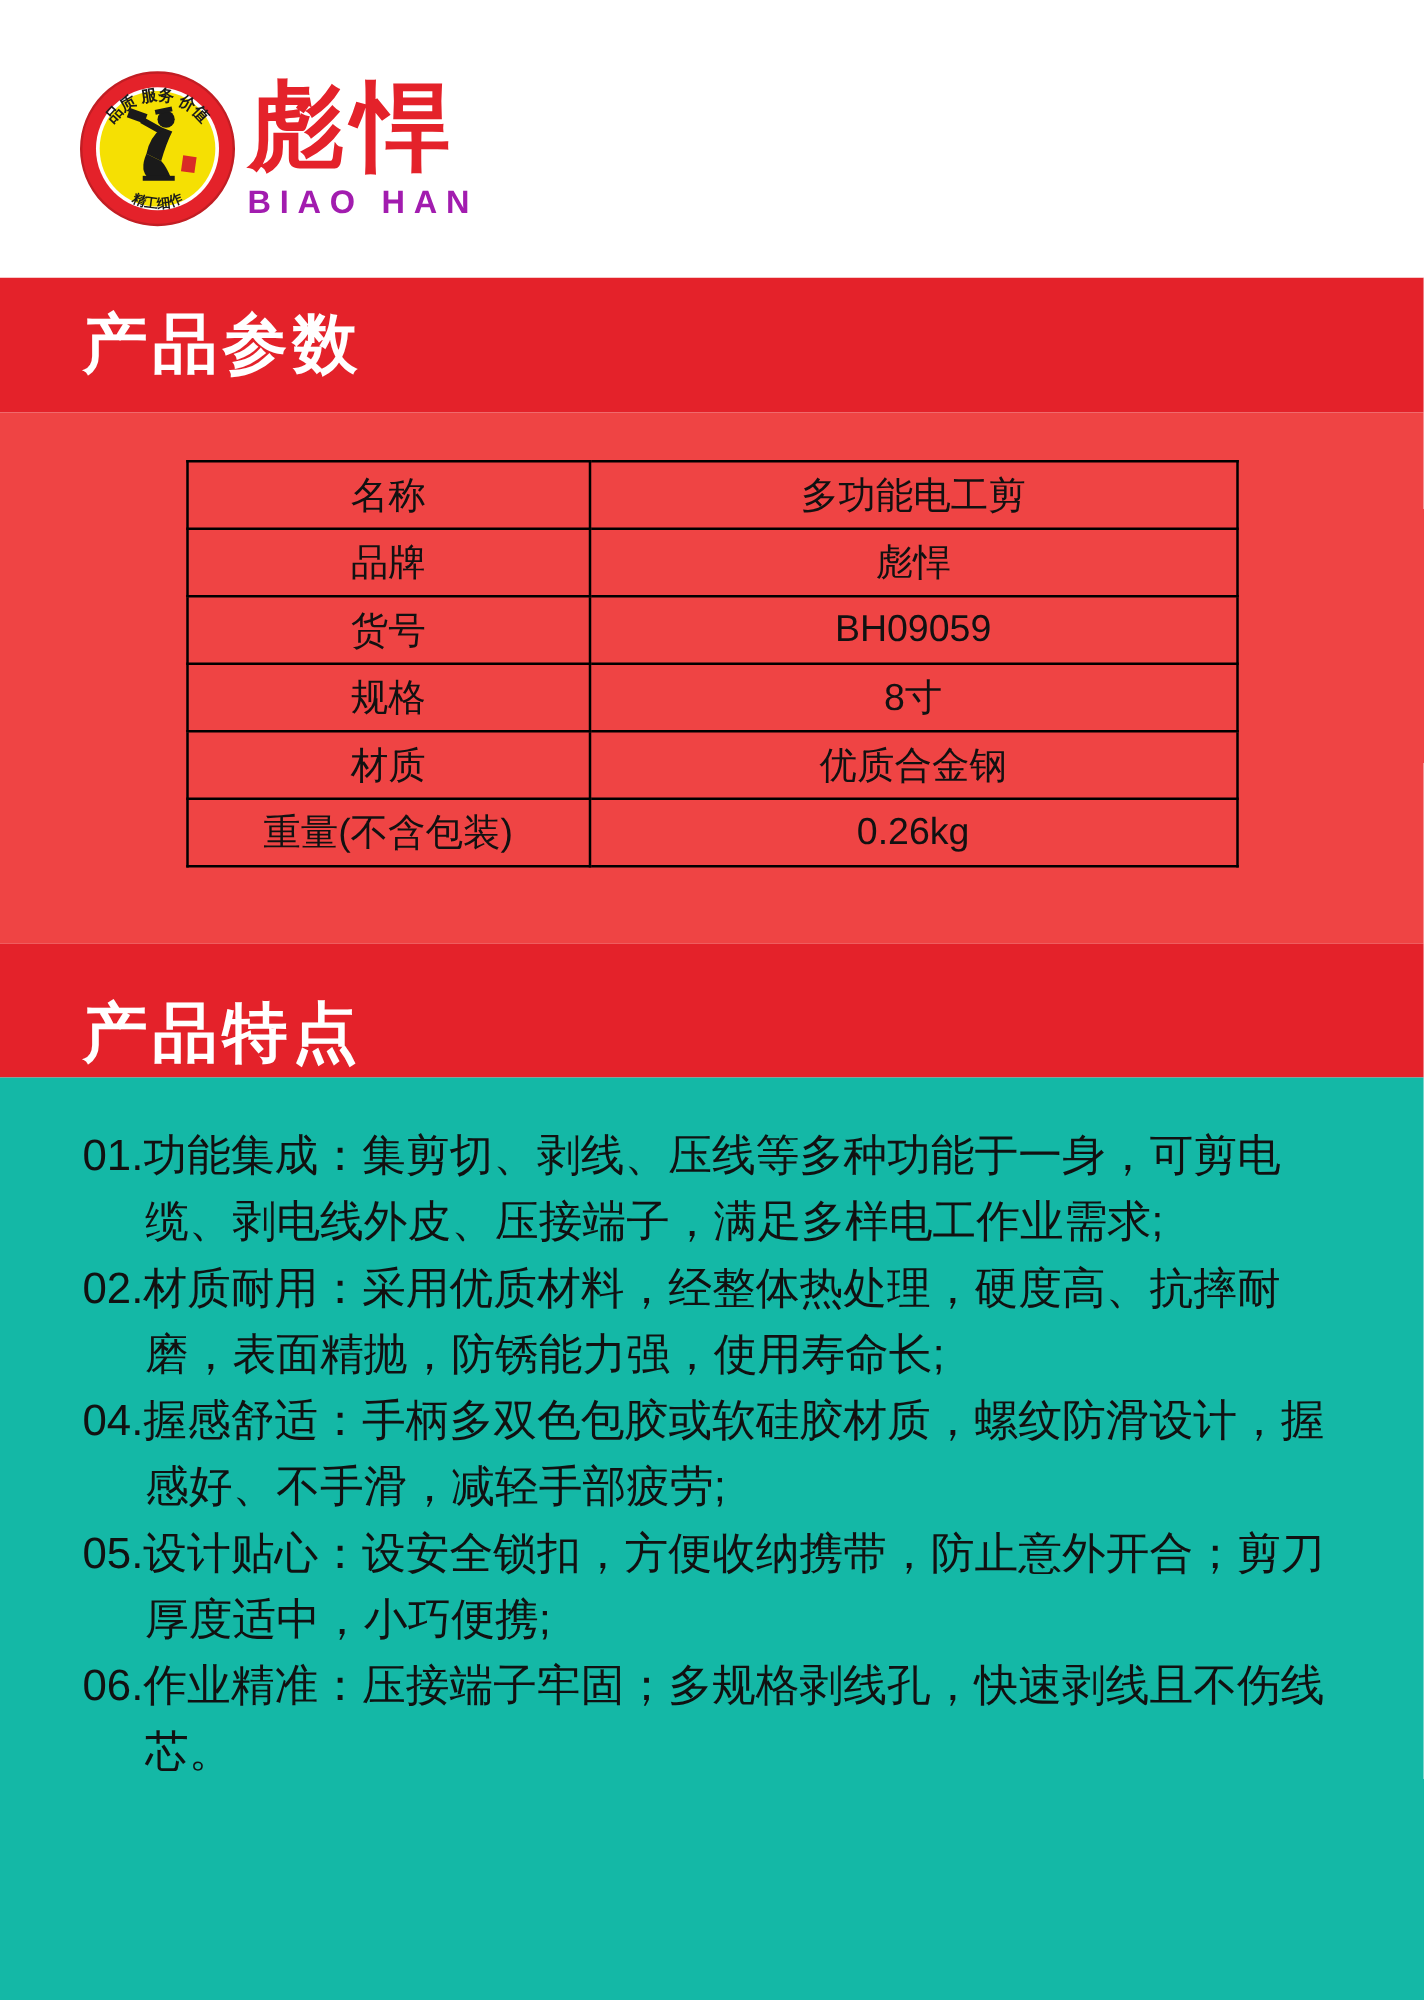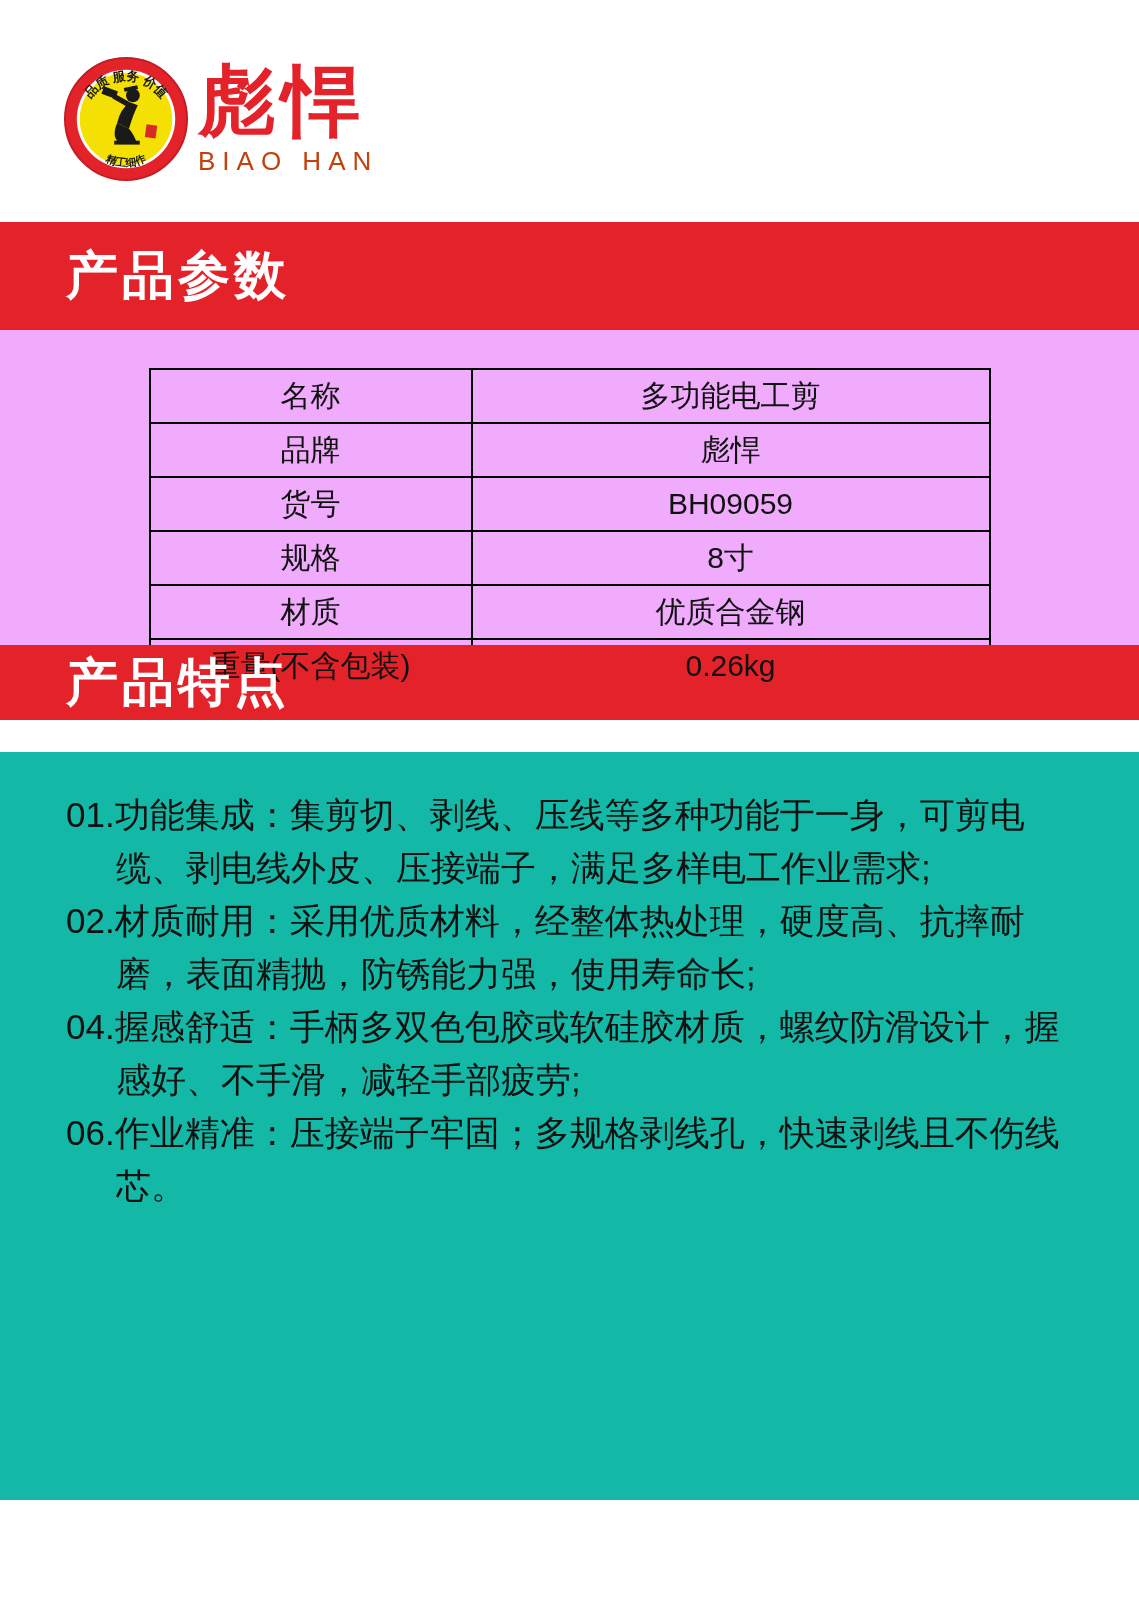--- a/index.html
+++ b/index.html
@@ -15,39 +15,39 @@
 
   
   .header { position: relative; width: 1139px; height: 222px; background: #ffffff; }
   .logo-badge { position: absolute; left: 63px; top: 56px; width: 126px; height: 126px; }
   .brand-block { position: absolute; left: 198px; top: 58px; }
   .brand-cn {
     font-size: 78px; font-weight: bold; color: #E4222A;
     line-height: 86px; letter-spacing: 6px; white-space: nowrap;
   }
   .brand-en {
-    font-size: 26px; font-weight: normal; color: #c2410c;
+    font-size: 26px; font-weight: bold; color: #a21caf;
     letter-spacing: 7px; margin-top: 2px; white-space: nowrap;
   }
   .slogan {
     position: absolute; right: 100px; top: 132px;
     font-size: 38px; font-weight: bold; color: #E4222A; white-space: nowrap;
   }
 
   
   .band {
     width: 1139px; height: 108px; background: #E4222A;
     display: flex; align-items: center; padding-left: 66px;
   }
   .band-title {
     color: #ffffff; font-size: 52px; font-weight: bold; letter-spacing: 4px; white-space: nowrap;
   }
 
   
-  .table-zone { width: 1139px; height: 315px; background: #f0abfc; padding-top: 38px; }
+  .table-zone { width: 1139px; height: 425px; background: #ef4444; padding-top: 38px; }
   table.params {
     width: 840px; margin: 0 auto; border-collapse: collapse;
     table-layout: fixed;
   }
   table.params td {
     border: 2px solid #000000; height: 54px;
     text-align: center; vertical-align: middle;
     font-size: 30px; font-weight: 500; color: #111111;
   }
   td.col-label { width: 322px; }
@@ -57,21 +57,21 @@
   .features-zone {
     width: 1139px; height: 748px; background: #14b8a6;
     padding: 36px 60px 0 66px;
   }
   .feat {
     font-size: 35px; line-height: 53px; font-weight: 500; color: #111111;
     padding-left: 50px; text-indent: -50px;
   }
 
   .band2-wrap { width: 1139px; height: 107px; }
-  .band2-wrap .band { height: 75px; }
+  .band2-wrap .band { height: 107px; align-items: flex-end; }
 </style>
 </head>
 <body>
 
 <div class="header">
 
   <svg class="logo-badge" viewBox="0 0 128 128">
     <circle cx="64" cy="64" r="62" fill="#E4222A" stroke="#C21E24" stroke-width="2"></circle>
     <circle cx="64" cy="64" r="50" fill="#ffffff"></circle>
     <circle cx="64" cy="64" r="47" fill="#F5E003"></circle>
@@ -143,14 +143,15 @@
 <div class="band2-wrap">
   <div class="band">
     <span class="band-title">产品特点</span>
   </div>
 </div>
 
 <div class="features-zone">
   <p class="feat"><span>01.</span><span>功能集成：集剪切、剥线、压线等多种功能于一身，可剪电缆、剥电线外皮、压接端子，满足多样电工作业需求;</span></p>
   <p class="feat"><span>02.</span><span>材质耐用：采用优质材料，经整体热处理，硬度高、抗摔耐磨，表面精抛，防锈能力强，使用寿命长;</span></p>
   <p class="feat"><span>04.</span><span>握感舒适：手柄多双色包胶或软硅胶材质，螺纹防滑设计，握感好、不手滑，减轻手部疲劳;</span></p>
+  <p class="feat"><span>05.</span><span>设计贴心：设安全锁扣，方便收纳携带，防止意外开合；剪刀厚度适中，小巧便携;</span></p>
   <p class="feat"><span>06.</span><span>作业精准：压接端子牢固；多规格剥线孔，快速剥线且不伤线芯。</span></p>
 </div>
 
 </body></html>

